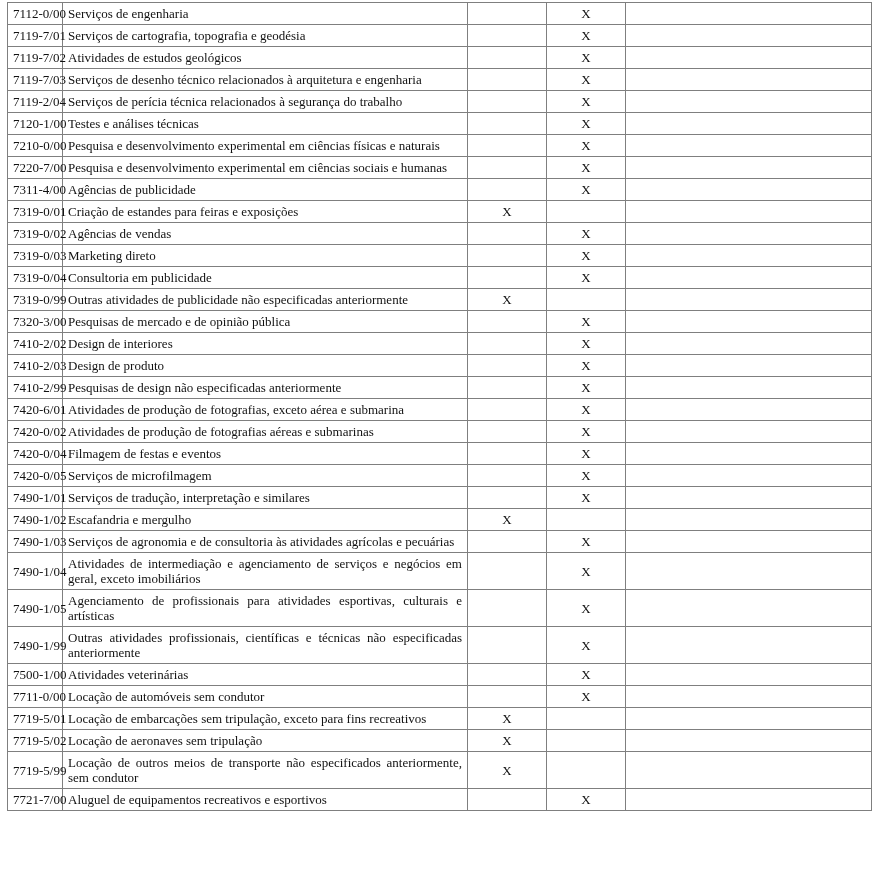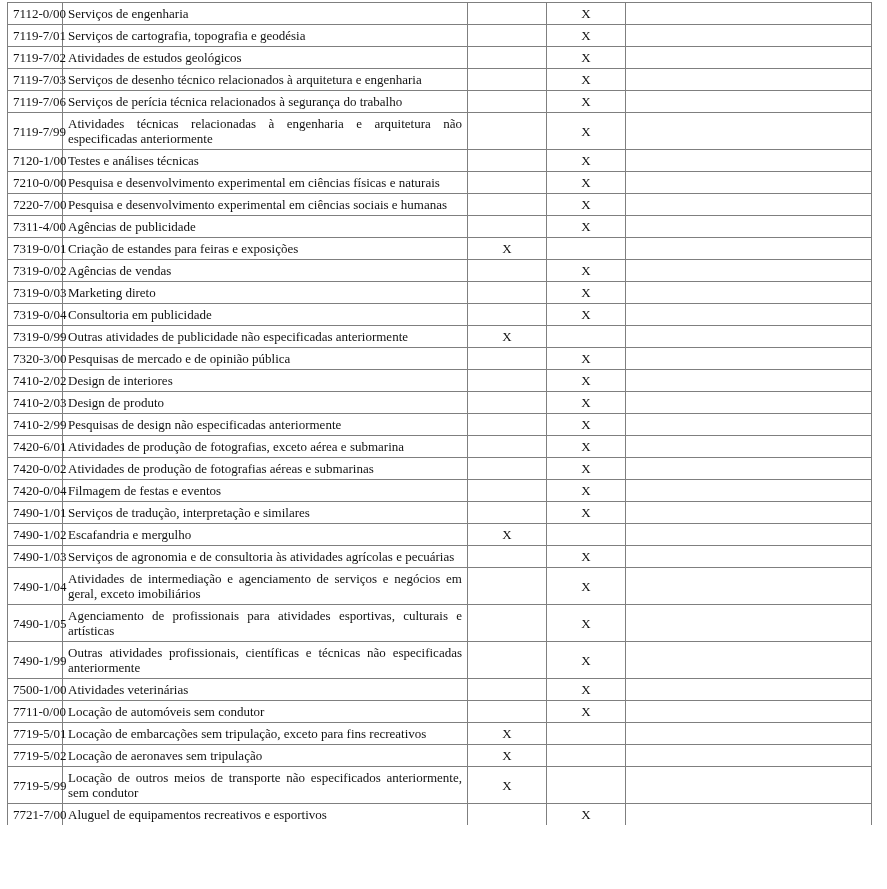--- a/index.html
+++ b/index.html
@@ -83,29 +83,22 @@
           <td class="mark-cell"></td>
         </tr>
         <tr>
           <td class="code-cell">7119-7/03</td>
           <td class="desc-cell">Serviços de desenho técnico relacionados à arquitetura e engenharia</td>
           <td class="mark-cell"></td>
           <td class="mark-cell">X</td>
           <td class="mark-cell"></td>
         </tr>
         <tr>
-          <td class="code-cell">7119-7/06</td>
+          <td class="code-cell">7119-2/04</td>
           <td class="desc-cell">Serviços de perícia técnica relacionados à segurança do trabalho</td>
-          <td class="mark-cell"></td>
-          <td class="mark-cell">X</td>
-          <td class="mark-cell"></td>
-        </tr>
-        <tr>
-          <td class="code-cell">7119-7/99</td>
-          <td class="desc-cell">Atividades técnicas relacionadas à engenharia e arquitetura não especificadas anteriormente</td>
           <td class="mark-cell"></td>
           <td class="mark-cell">X</td>
           <td class="mark-cell"></td>
         </tr>
         <tr>
           <td class="code-cell">7120-1/00</td>
           <td class="desc-cell">Testes e análises técnicas</td>
           <td class="mark-cell"></td>
           <td class="mark-cell">X</td>
           <td class="mark-cell"></td>
@@ -204,20 +197,27 @@
         <tr>
           <td class="code-cell">7420-0/02</td>
           <td class="desc-cell">Atividades de produção de fotografias aéreas e submarinas</td>
           <td class="mark-cell"></td>
           <td class="mark-cell">X</td>
           <td class="mark-cell"></td>
         </tr>
         <tr>
           <td class="code-cell">7420-0/04</td>
           <td class="desc-cell">Filmagem de festas e eventos</td>
+          <td class="mark-cell"></td>
+          <td class="mark-cell">X</td>
+          <td class="mark-cell"></td>
+        </tr>
+        <tr>
+          <td class="code-cell">7420-0/05</td>
+          <td class="desc-cell">Serviços de microfilmagem</td>
           <td class="mark-cell"></td>
           <td class="mark-cell">X</td>
           <td class="mark-cell"></td>
         </tr>
         <tr>
           <td class="code-cell">7490-1/01</td>
           <td class="desc-cell">Serviços de tradução, interpretação e similares</td>
           <td class="mark-cell"></td>
           <td class="mark-cell">X</td>
           <td class="mark-cell"></td>

